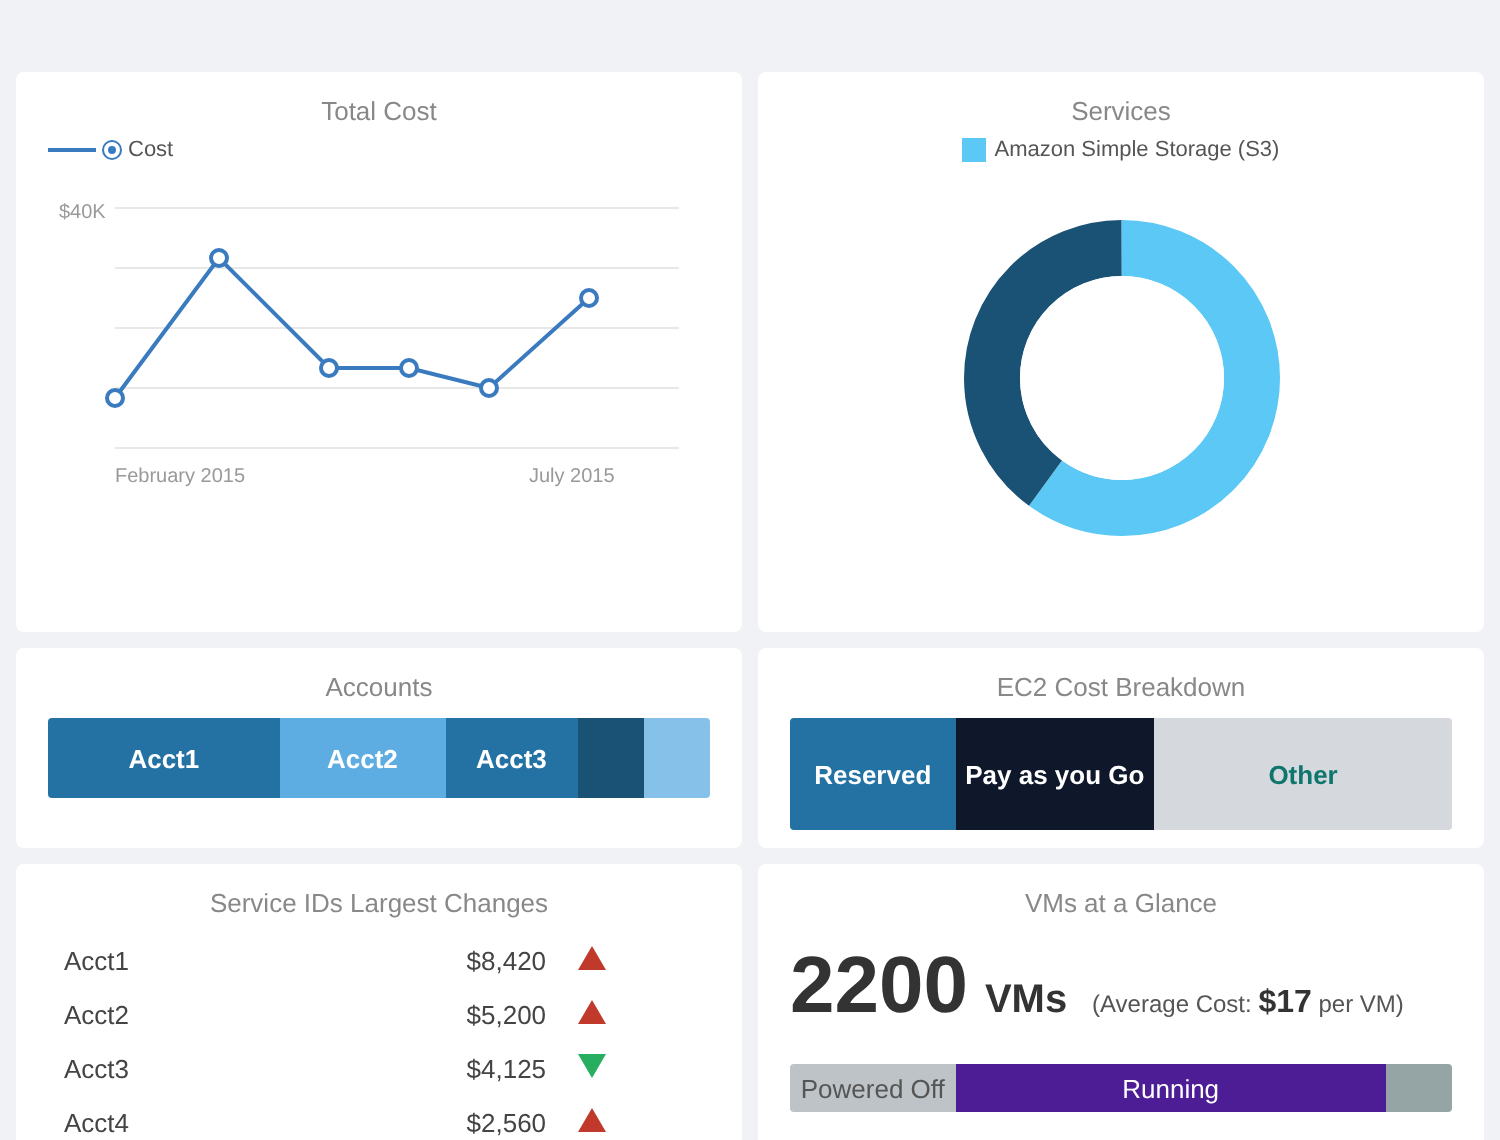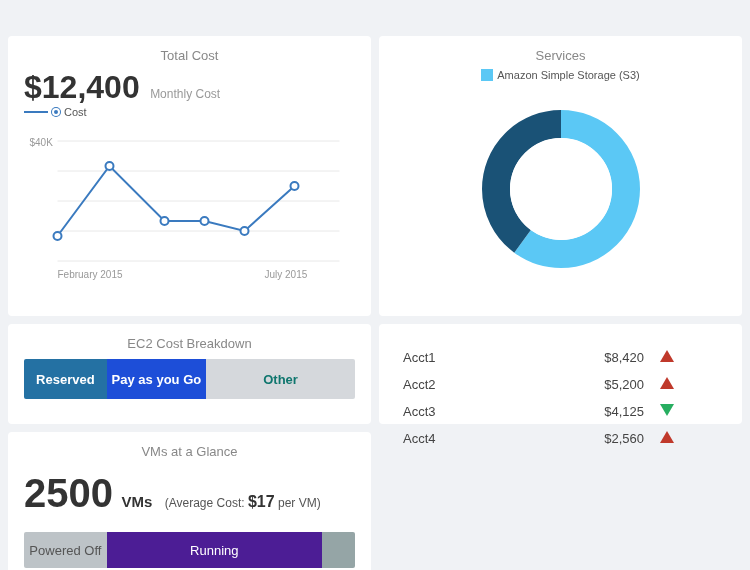--- a/index.html
+++ b/index.html
@@ -118,21 +118,21 @@
       align-items: center;
       justify-content: center;
       color: #fff;
       font-size: 13px;
       font-weight: bold;
     }
 
     
     .ec2-bar {
       display: flex;
-      height: 40px;
+      height: 56px;
       margin-top: 8px;
       border-radius: 2px;
       overflow: hidden;
     }
     .ec2-segment {
       display: flex;
       align-items: center;
       justify-content: center;
       color: #fff;
       font-size: 13px;
@@ -171,60 +171,56 @@
     }
 
     
     .vms-card .vm-count {
       font-size: 40px;
       font-weight: bold;
       color: #333;
       display: inline;
     }
     .vms-card .vm-label {
-      font-size: 15px;
+      font-size: 20px;
       font-weight: bold;
       color: #333;
       margin-left: 4px;
     }
     .vms-card .avg-cost {
       font-size: 12px;
       color: #555;
       margin-left: 8px;
     }
     .vms-card .avg-cost strong {
       font-size: 16px;
       color: #333;
     }
     .vm-bar {
       display: flex;
-      height: 36px;
+      height: 24px;
       margin-top: 16px;
       border-radius: 2px;
       overflow: hidden;
     }
     .vm-segment {
       display: flex;
       align-items: center;
       justify-content: center;
       color: #fff;
       font-size: 13px;
     }
   </style>
 </head>
 <body>
 
 <div class="dashboard">
 
   <div class="card total-cost">
     <div class="card-title">Total Cost</div>
-    <div>
-      <span class="big-number">$12,400</span>
-      <span class="monthly-label">Monthly Cost</span>
-    </div>
     <div class="cost-legend">
       <span class="cost-legend-line"></span>
       <span class="cost-legend-dot"></span>
       <span>Cost</span>
     </div>
     <div class="chart-area">
       <svg class="chart-svg" viewBox="0 0 320 155">
 
         <text x="0" y="20" font-size="10" fill="#999">$40K</text>
 
@@ -260,37 +256,56 @@
     <div class="donut-container">
       <svg width="180" height="180" viewBox="0 0 180 180">
 
         <circle cx="90" cy="90" r="65" fill="none" stroke="#5bc8f5" stroke-width="28" stroke-dasharray="245 163" stroke-dashoffset="0" transform="rotate(-90 90 90)"></circle>
         <circle cx="90" cy="90" r="65" fill="none" stroke="#1a5276" stroke-width="28" stroke-dasharray="163 245" stroke-dashoffset="-245" transform="rotate(-90 90 90)"></circle>
         <circle cx="90" cy="90" r="51" fill="white"></circle>
       </svg>
     </div>
   </div>
 
+  <div class="card">
+    <div class="card-title">Accounts</div>
+    <div class="accounts-bar">
+      <div class="acct-segment" style="flex:35; background:#2471a3;">
+        <span>Acct1</span>
+      </div>
+      <div class="acct-segment" style="flex:25; background:#5dade2;">
+        <span>Acct2</span>
+      </div>
+      <div class="acct-segment" style="flex:20; background:#2471a3;">
+        <span>Acct3</span>
+      </div>
+      <div class="acct-segment" style="flex:10; background:#1a5276;">
+      </div>
+      <div class="acct-segment" style="flex:10; background:#85c1e9;">
+      </div>
+    </div>
+  </div>
 
   <div class="card">
     <div class="card-title">EC2 Cost Breakdown</div>
     <div class="ec2-bar">
       <div class="ec2-segment" style="flex:25; background:#2471a3; color:#fff;">
         <span>Reserved</span>
       </div>
-      <div class="ec2-segment" style="flex:30; background:#1d4ed8; color:#fff;">
+      <div class="ec2-segment" style="flex:30; background:#0f172a; color:#fff;">
         <span>Pay as you Go</span>
       </div>
       <div class="ec2-segment" style="flex:45; background:#d5d8dc; color:#0f766e;">
         <span>Other</span>
       </div>
     </div>
   </div>
 
   <div class="card service-ids">
+    <div class="card-title">Service IDs Largest Changes</div>
     <table>
       <tbody>
         <tr>
           <td>Acct1</td>
           <td class="amount">$8,420</td>
           <td><span class="arrow-up"></span></td>
         </tr>
         <tr>
           <td>Acct2</td>
           <td class="amount">$5,200</td>
@@ -306,21 +321,21 @@
           <td class="amount">$2,560</td>
           <td><span class="arrow-up"></span></td>
         </tr>
       </tbody>
     </table>
   </div>
 
   <div class="card vms-card">
     <div class="card-title">VMs at a Glance</div>
     <div style="margin-top:12px;">
-      <span class="vm-count">2500</span>
+      <span class="vm-count">2200</span>
       <span class="vm-label">VMs</span>
       <span class="avg-cost">
         (<span>Average Cost:</span>
         <strong>$17</strong>
         <span>per VM</span>)
       </span>
     </div>
     <div class="vm-bar">
       <div class="vm-segment" style="flex:25; background:#bdc3c7; color:#555;">
         <span>Powered Off</span>

